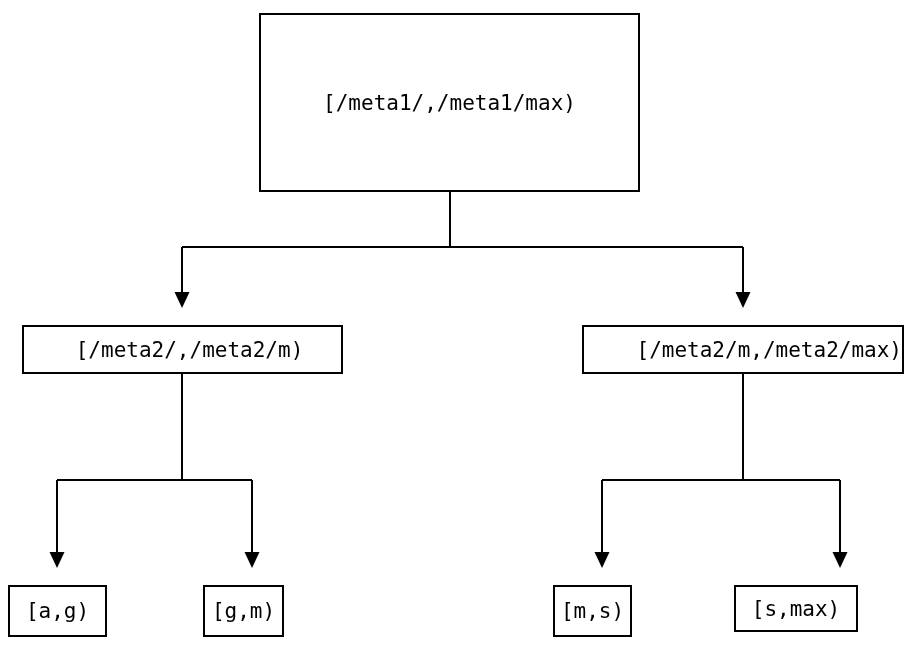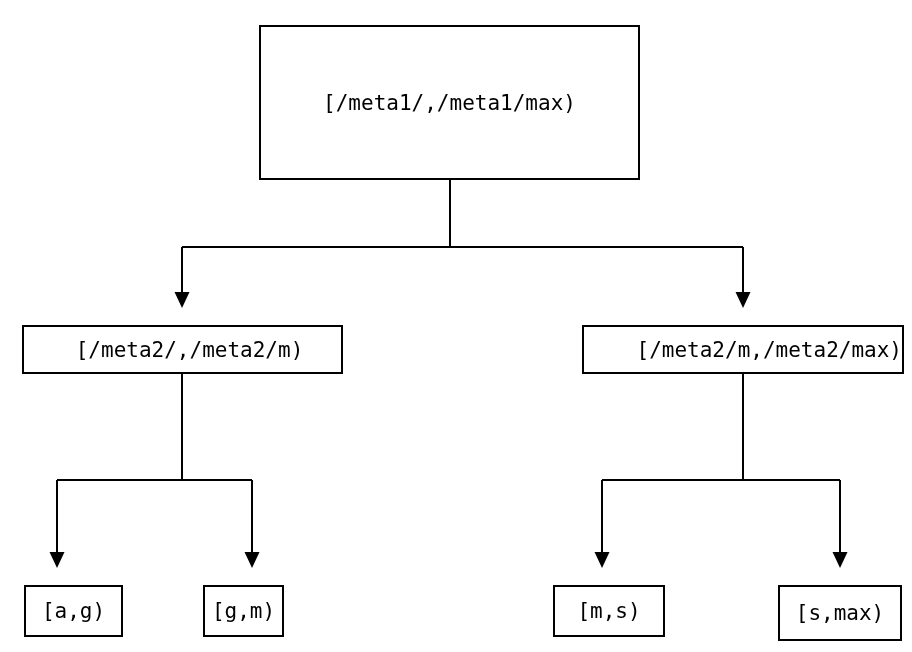--- a/index.html
+++ b/index.html
@@ -28,27 +28,27 @@
     border: 2px solid #000000;
     background: #ffffff;
     color: #000000;
     display: flex;
     align-items: center;
     justify-content: center;
     font-size: 21px;
     letter-spacing: 0;
     white-space: nowrap;
   }
-  .node-root      { left: 259px; top: 13px;  width: 381px; height: 155px; margin-top: 12px; }
+  .node-root      { left: 259px; top: 13px;  width: 381px; height: 179px; }
   .node-mid-left  { left: 22px;  top: 325px; width: 321px; height: 49px; padding-left: 14px;  }
   .node-mid-right { left: 582px; top: 325px; width: 322px; height: 49px; justify-content: flex-end;  }
-  .node-leaf-ag   { left: 8px;   top: 585px; width: 99px;  height: 52px; margin-left: 16px;  }
+  .node-leaf-ag   { left: 8px;   top: 585px; width: 99px;  height: 52px;  }
   .node-leaf-gm   { left: 203px; top: 585px; width: 81px;  height: 52px;  }
-  .node-leaf-ms   { left: 553px; top: 585px; width: 112px;  height: 52px;  }
-  .node-leaf-smax { left: 778px; top: 585px; width: 124px; height: 56px;  }
+  .node-leaf-ms   { left: 553px; top: 585px; width: 79px;  height: 52px;  }
+  .node-leaf-smax { left: 734px; top: 585px; width: 124px; height: 47px;  }
   .edge-line {
     fill: none;
     stroke: #000000;
     stroke-width: 2px;
   }
   .arrow-head {
     fill: #000000;
     stroke: none;
   }
 </style>

